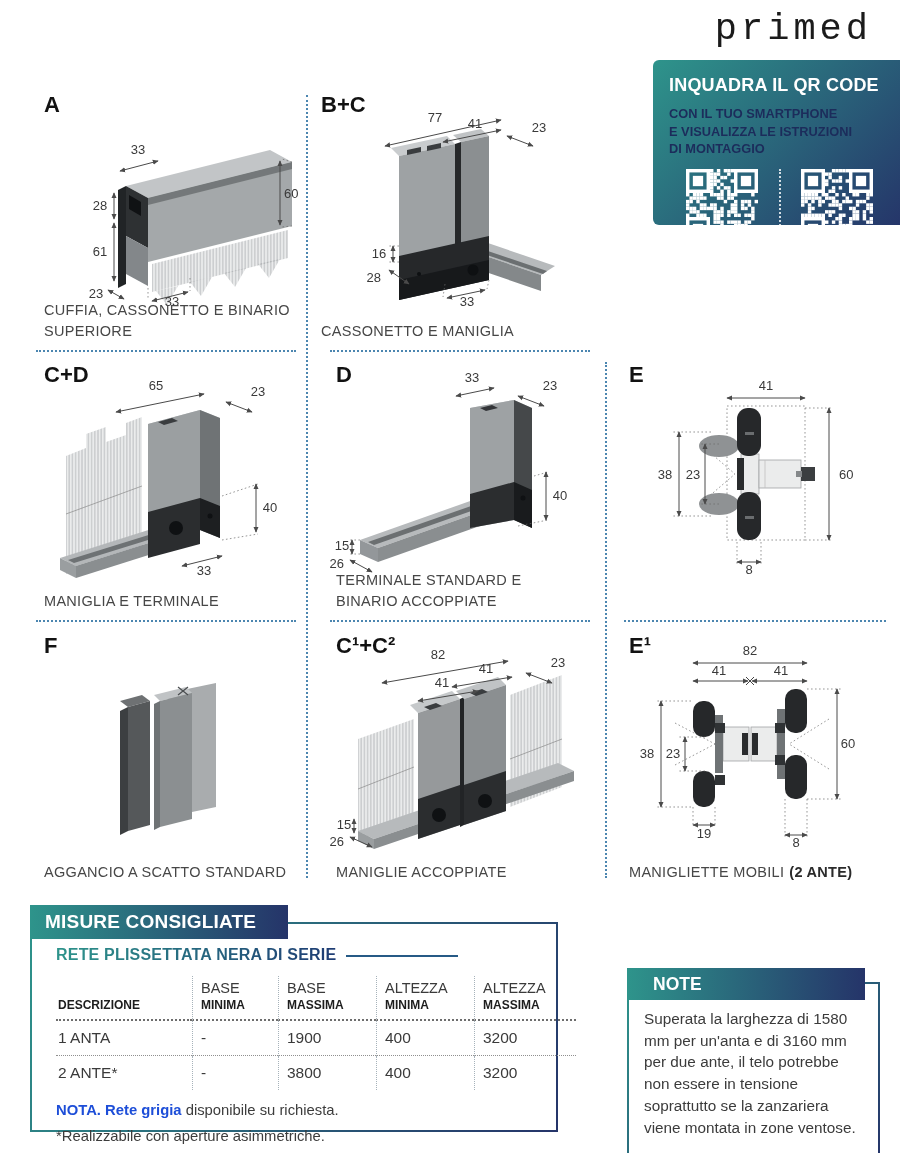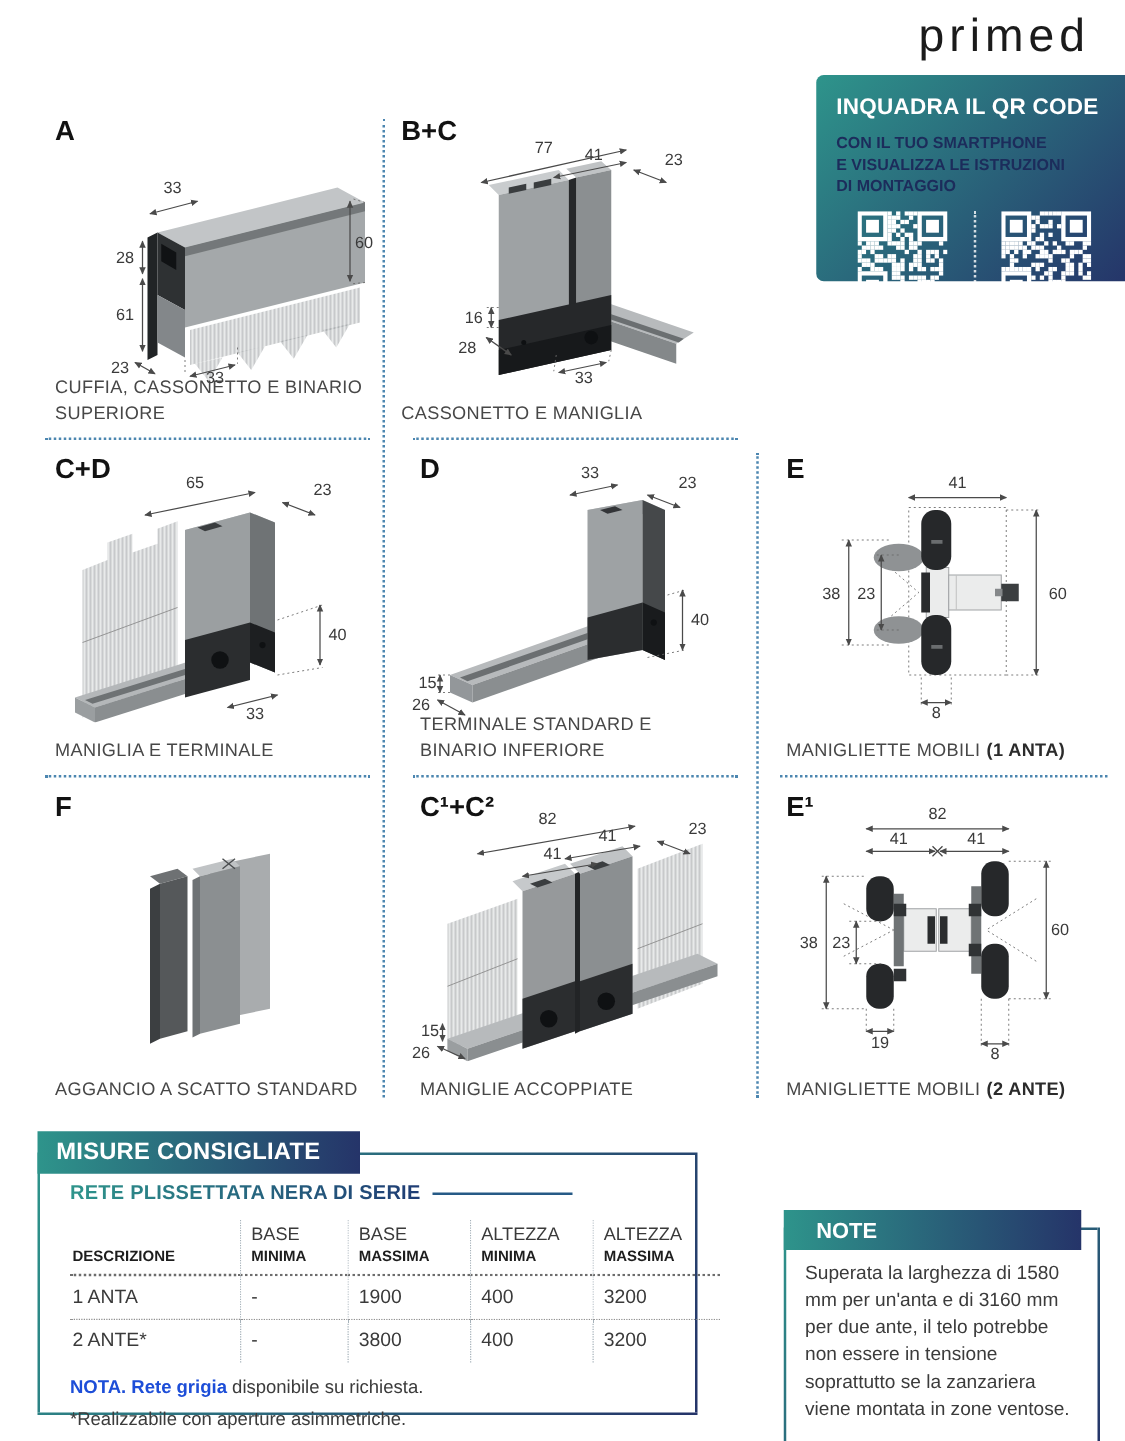--- a/index.html
+++ b/index.html
@@ -1,20 +1,20 @@
 <!DOCTYPE html>
 <html><head>
 <meta charset="utf-8">
 <style>
   html,body{margin:0;padding:0;background:#ffffff;}
   .page{position:relative;width:900px;height:1153px;background:#fff;overflow:hidden;
         font-family:"Liberation Sans",sans-serif;color:#333;}
 
   
-  .logo{position:absolute;top:8px;right:28px;font-family:Liberation Sans, sans-serif;
+  .logo{position:absolute;top:8px;right:28px;font-family:Liberation Mono, monospace;
         font-size:37px;font-weight:500;letter-spacing:4px;color:#1b1b1b;}
 
   
   .qr-panel{position:absolute;left:653px;top:60px;width:253px;height:165px;border-radius:6px;
             background:linear-gradient(135deg,#2E948B 0%,#253469 100%);
             box-sizing:border-box;padding:15px 16px;color:#fff;}
   .qr-title{font-size:18px;font-weight:800;letter-spacing:.2px;}
   .qr-sub{margin-top:9px;font-size:12.8px;font-weight:700;line-height:1.38;color:#1C2C5B;}
   .qr-row{margin-top:11px;display:flex;align-items:flex-start;}
   .qr-half{flex:1;display:flex;flex-direction:column;align-items:center;}
@@ -533,21 +533,21 @@
       <line class="ld" x1="196" y1="158" x2="226" y2="152"></line>
       <line class="dl" x1="224" y1="104" x2="224" y2="152"></line>
       <text class="dim" x="238" y="132" text-anchor="middle">40</text>
       <line class="ld" x1="38" y1="172" x2="26" y2="172"></line>
       <line class="ld" x1="38" y1="186" x2="26" y2="186"></line>
       <line class="dl" x1="30" y1="172" x2="30" y2="186"></line>
       <text class="dim" x="20" y="182" text-anchor="middle">15</text>
       <line class="dl" x1="28" y1="192" x2="50" y2="204"></line>
       <text class="dim" x="22" y="200" text-anchor="end">26</text>
     </svg>
-    <div class="caption"><span>TERMINALE STANDARD E BINARIO INFERIORE</span><b></b></div>
+    <div class="caption"><span>TERMINALE STANDARD E BINARIO ACCOPPIATE</span><b></b></div>
   </div>
 
   <div class="cell" style="left:615px;top:362px">
     <div class="dlabel">E</div>
     <svg class="draw" viewBox="0 0 270 210">
       <rect class="ld" x="112" y="38" width="78" height="134"></rect>
       <line class="ld" x1="92" y1="82" x2="120" y2="106"></line>
       <line class="ld" x1="92" y1="130" x2="120" y2="106"></line>
       <ellipse cx="104" cy="78" rx="20" ry="11" fill="#8f9294"></ellipse>
       <ellipse cx="104" cy="136" rx="20" ry="11" fill="#8f9294"></ellipse>
@@ -573,21 +573,20 @@
       <text class="dim" x="78" y="111" text-anchor="middle">23</text>
       <line class="ld" x1="190" y1="40" x2="218" y2="40"></line>
       <line class="ld" x1="190" y1="172" x2="218" y2="172"></line>
       <line class="dl" x1="214" y1="40" x2="214" y2="172"></line>
       <text class="dim" x="224" y="111">60</text>
       <line class="ld" x1="122" y1="174" x2="122" y2="196"></line>
       <line class="ld" x1="146" y1="174" x2="146" y2="196"></line>
       <line class="dl" x1="122" y1="194" x2="146" y2="194"></line>
       <text class="dim" x="134" y="206" text-anchor="middle">8</text>
     </svg>
-    <div class="caption"><span>MANIGLIETTE MOBILI</span><b>(1 ANTA)</b></div>
   </div>
 
   <div class="cell" style="left:30px;top:633px">
     <div class="dlabel">F</div>
     <svg class="draw" viewBox="0 0 270 210">
       <polygon points="138,54 186,44 186,168 138,178" fill="#a9acae"></polygon>
       <polygon points="98,68 120,62 112,56 90,62" fill="#6e7173"></polygon>
       <polygon points="90,72 98,68 98,192 90,196" fill="#3c3f41"></polygon>
       <polygon points="98,68 120,62 120,186 98,192" fill="#55585a"></polygon>
       <polygon points="130,62 162,54 156,48 124,56" fill="#c0c3c5"></polygon>

